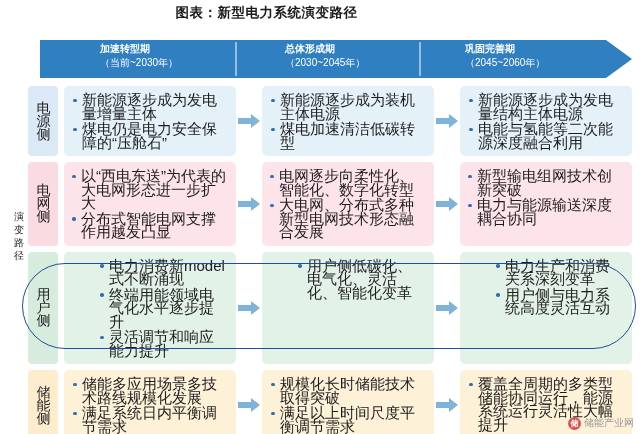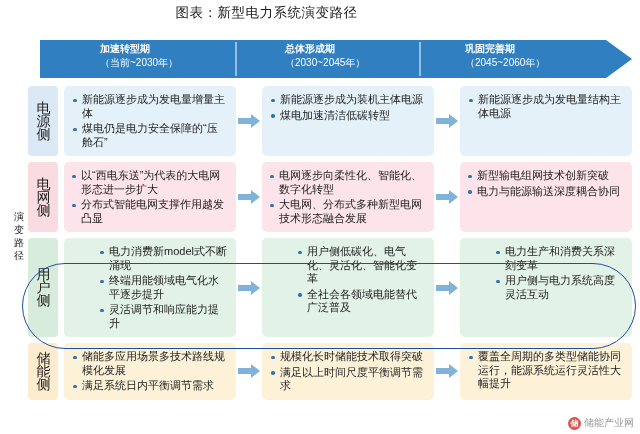--- a/index.html
+++ b/index.html
@@ -23,21 +23,21 @@
   }
 
   
   .title-bar {
     position: absolute;
     top: 4px;
     left: 0;
     width: 533px;
     text-align: center;
     font-size: 13.5px;
-    font-weight: normal;
+    font-weight: bold;
     color: #1a1a1a;
     letter-spacing: 0.5px;
   }
 
   
   .timeline {
     position: absolute;
     top: 38px;
     left: 40px;
     width: 592px;
@@ -106,21 +106,21 @@
     display: flex;
     flex: 1;
     align-items: stretch;
   }
   .card {
     position: relative;
     flex: 1;
     border-radius: 5px;
     padding: 7px 8px 7px 9px;
     box-sizing: border-box;
-    font-size: 11px;
+    font-size: 15px;
     line-height: 13.5px;
     color: #1d1d1d;
   }
   .card + .card { margin-left: 26px; }
 
   .bullets { margin: 0; padding: 0; list-style: none; }
   .bullets li {
     position: relative;
     padding-left: 9px;
     margin-bottom: 2px;
@@ -243,20 +243,21 @@
             <li>新能源逐步成为装机主体电源</li>
             <li>煤电加速清洁低碳转型</li>
           </ul>
           <svg class="arrow" viewBox="0 0 22 14">
             <polygon points="0,4 13,4 13,0 22,7 13,14 13,10 0,10" fill="#7fb3da"></polygon>
           </svg>
         </div>
         <div class="card">
           <ul class="bullets">
             <li>新能源逐步成为发电量结构主体电源</li>
+            <li>电能与氢能等二次能源深度融合利用</li>
           </ul>
         </div>
       </div>
     </div>
 
     <div class="row theme-grid">
       <div class="row-tag">
         <span>电网侧</span>
       </div>
       <div class="cards">
@@ -298,21 +299,20 @@
             <li>终端用能领域电气化水平逐步提升</li>
             <li>灵活调节和响应能力提升</li>
           </ul>
           <svg class="arrow" viewBox="0 0 22 14">
             <polygon points="0,4 13,4 13,0 22,7 13,14 13,10 0,10" fill="#7fb3da"></polygon>
           </svg>
         </div>
         <div class="card">
           <ul class="bullets">
             <li>用户侧低碳化、电气化、灵活化、智能化变革</li>
-            <li>全社会各领域电能替代广泛普及</li>
           </ul>
           <svg class="arrow" viewBox="0 0 22 14">
             <polygon points="0,4 13,4 13,0 22,7 13,14 13,10 0,10" fill="#7fb3da"></polygon>
           </svg>
         </div>
         <div class="card">
           <ul class="bullets">
             <li>电力生产和消费关系深刻变革</li>
             <li>用户侧与电力系统高度灵活互动</li>
           </ul>

